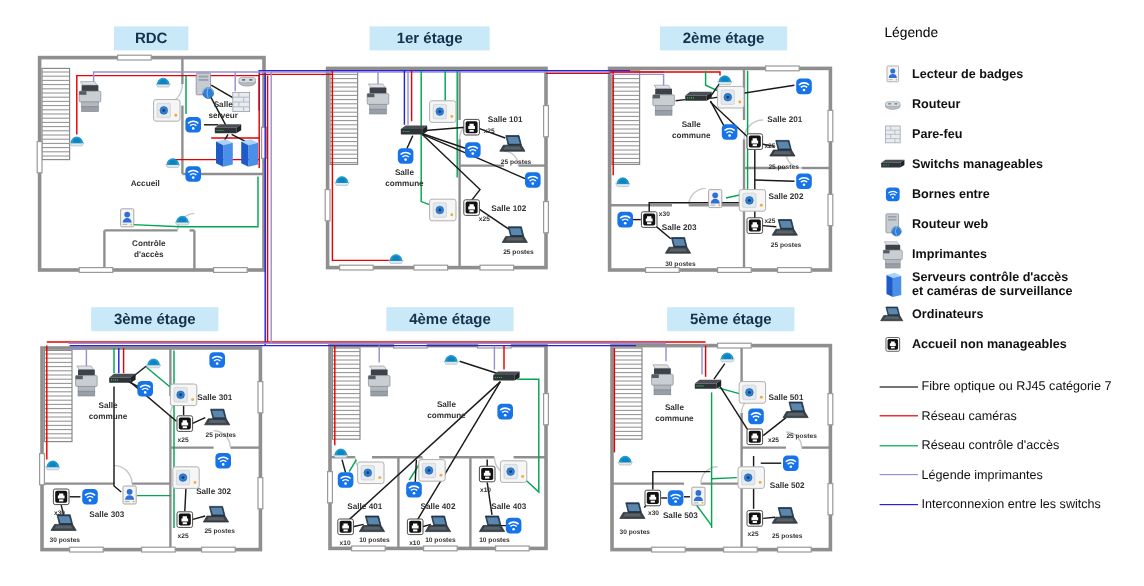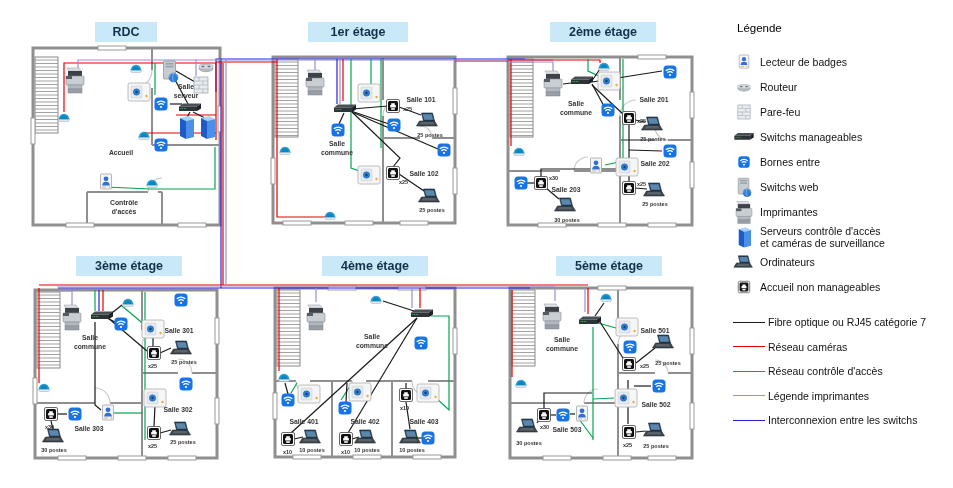--- a/index.html
+++ b/index.html
@@ -1,21 +1,21 @@
 <!DOCTYPE html>
 <html><head>
 <meta charset="utf-8">
 <style>
   html,body{margin:0;padding:0;background:#fff;}
   body{width:953px;height:488px;position:relative;overflow:hidden;
        font-family:"Liberation Sans","DejaVu Sans",sans-serif;}
   #diagram{position:absolute;left:0;top:0;}
   #legend{position:absolute;left:733px;top:22px;width:218px;}
   .lg-title{font-size:11.5px;font-weight:normal;color:#000;margin:0 0 16px 4px;}
-  .lg-row{display:flex;align-items:center;gap:5px;margin-bottom:1px;font-size:10.5px;color:#111;line-height:12px;}
+  .lg-row{display:flex;align-items:center;gap:5px;margin-bottom:1px;font-size:10.5px;color:#111;line-height:12px;font-weight:bold;}
   .lg-ic{width:22px;height:24px;flex:0 0 22px;}
   .lg-lrow{display:flex;align-items:center;gap:3px;margin:0 0 12.5px 0;font-size:10.5px;color:#111;}
   .lg-line{width:32px;height:0;border-top:1.6px solid #000;flex:0 0 32px;}
   #lg-lines{margin-top:17px;}
 </style>
 </head>
 <body>
 
 <svg id="diagram" width="953" height="488" viewBox="0 0 953 488">
     <g>
@@ -988,21 +988,21 @@
         <span class="lg-label">Bornes entre</span>
       </div>
       <div class="lg-row">
         <svg class="lg-ic" viewBox="-12.5 -13.5 25 27">
           <rect x="-6.5" y="-10" width="12" height="18" rx="1" fill="#c7ccd2" stroke="#868d95" stroke-width="0.7"></rect>
           <rect x="-4.5" y="-8" width="8" height="1.6" fill="#9aa1a9"></rect>
           <rect x="-4.5" y="-5.2" width="8" height="1.6" fill="#9aa1a9"></rect>
           <circle cx="3.5" cy="6.5" r="4.5" fill="#2f7fd6" stroke="#1d5fa8" stroke-width="0.6"></circle>
           <path d="M-0.8,6.5 A4.3,4.3 0 0 1 7.8,6.5 M3.5,2.2 A10,10 0 0 0 3.5,10.8" stroke="#bfe0ff" stroke-width="0.5" fill="none"></path>
         </svg>
-        <span class="lg-label">Switchs web</span>
+        <span class="lg-label">Routeur web</span>
       </div>
       <div class="lg-row">
         <svg class="lg-ic" viewBox="-12.5 -13.5 25 27">
           <path d="M-8,-12 L4,-12 L6,-9 L-6,-9 Z" fill="#dfe2e5" stroke="#8b9198" stroke-width="0.5"></path>
           <rect x="-7" y="-9" width="14" height="5" fill="#3d4248"></rect>
           <rect x="-9" y="-4" width="18" height="9" rx="1" fill="#c9ced3" stroke="#878e95" stroke-width="0.6"></rect>
           <rect x="-9" y="-4" width="6" height="3" fill="#565c63"></rect>
           <rect x="-7" y="5" width="14" height="4" fill="#b2b8be" stroke="#878e95" stroke-width="0.5"></rect>
           <rect x="-7" y="9" width="14" height="4" fill="#999fa6" stroke="#7c838a" stroke-width="0.5"></rect>
         </svg>

